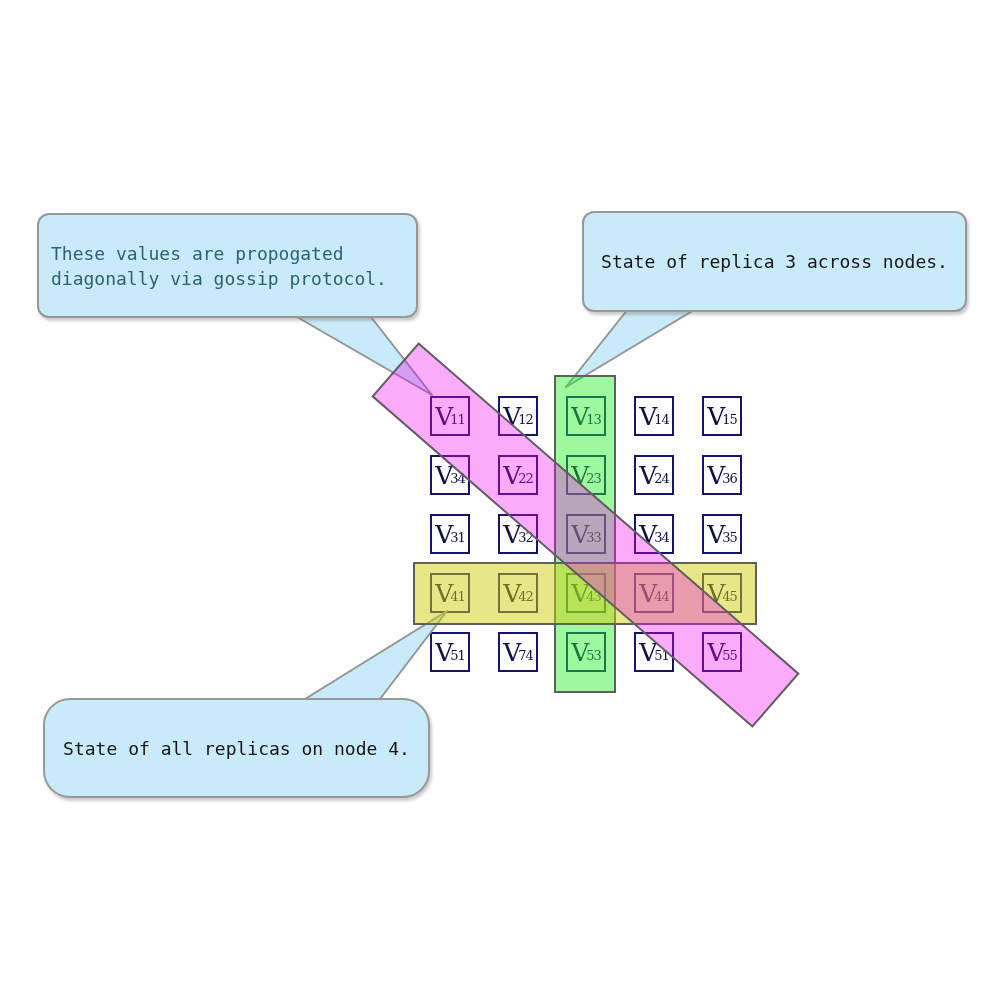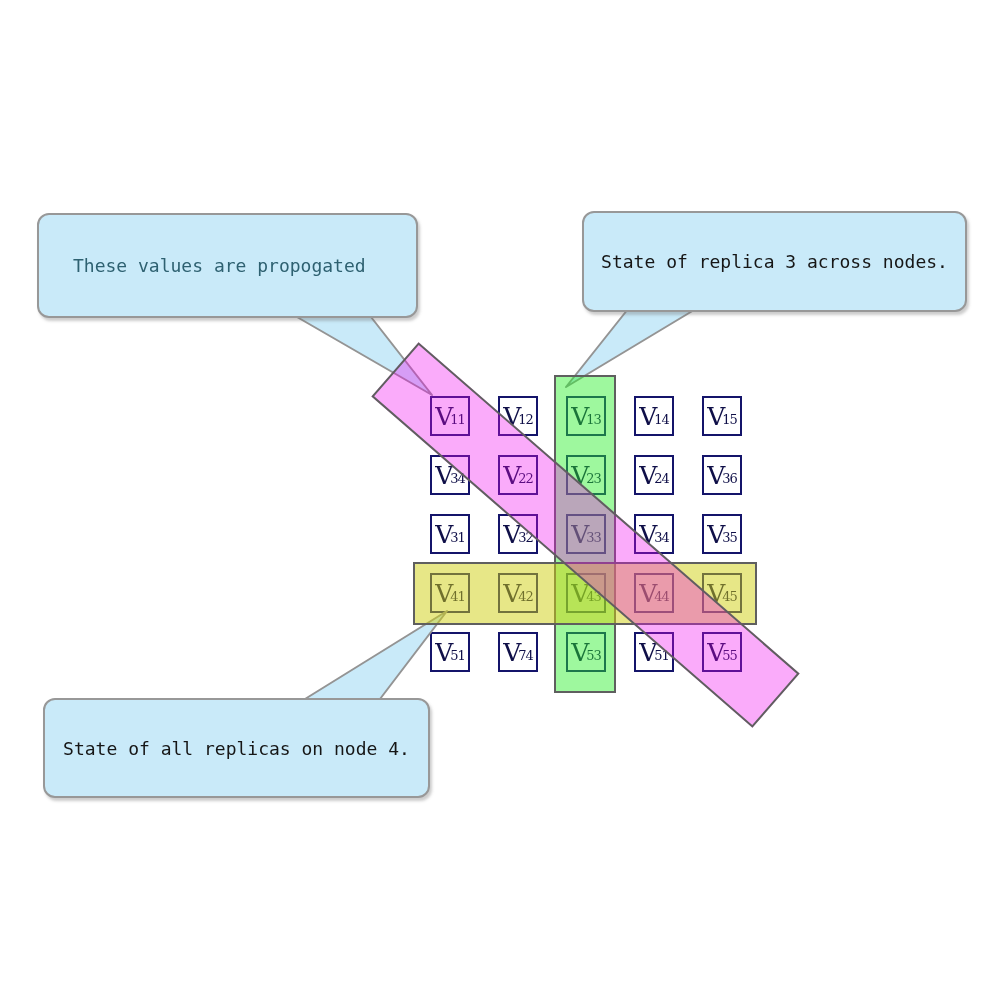--- a/index.html
+++ b/index.html
@@ -91,36 +91,37 @@
     flex-direction: column;
     justify-content: center;
     z-index: 30;
     font-size: 18px;
     line-height: 25px;
     white-space: pre;
   }
   #callout-gossip {
     left: 37px; top: 213px;
     width: 381px; height: 105px;
-    padding-left: 34px;
+    padding-left: 12px;
     color: #2e6171;
     align-items: flex-start;
   }
   #callout-replica {
     left: 582px; top: 202px;
     width: 385px; height: 101px;
     color: #161616;
     align-items: center;
     margin-top: 9px;
   }
   #callout-node {
     left: 43px; top: 698px;
     width: 387px; height: 100px;
     color: #161616;
     align-items: center;
+    border-radius: 27px;
   }
 </style>
 </head>
 <body>
 
 <div class="canvas">
 
   <svg id="tails" viewBox="0 0 1000 1000">
     <polygon points="297,317 371,317 432,395"></polygon>
     <polygon points="632,304 704,304 566,387"></polygon>
@@ -235,20 +236,21 @@
       </div>
 
   </div>
 
   <div class="band" id="band-column"></div>
   <div class="band" id="band-row"></div>
   <div class="band" id="band-diagonal"></div>
 
   <div class="callout" id="callout-gossip">
     <span>These values are propogated</span>
+    <span>diagonally via gossip protocol.</span>
   </div>
 
   <div class="callout" id="callout-replica">
     <span>State of replica 3 across nodes.</span>
   </div>
 
   <div class="callout" id="callout-node">
     <span>State of all replicas on node 4.</span>
   </div>
 

